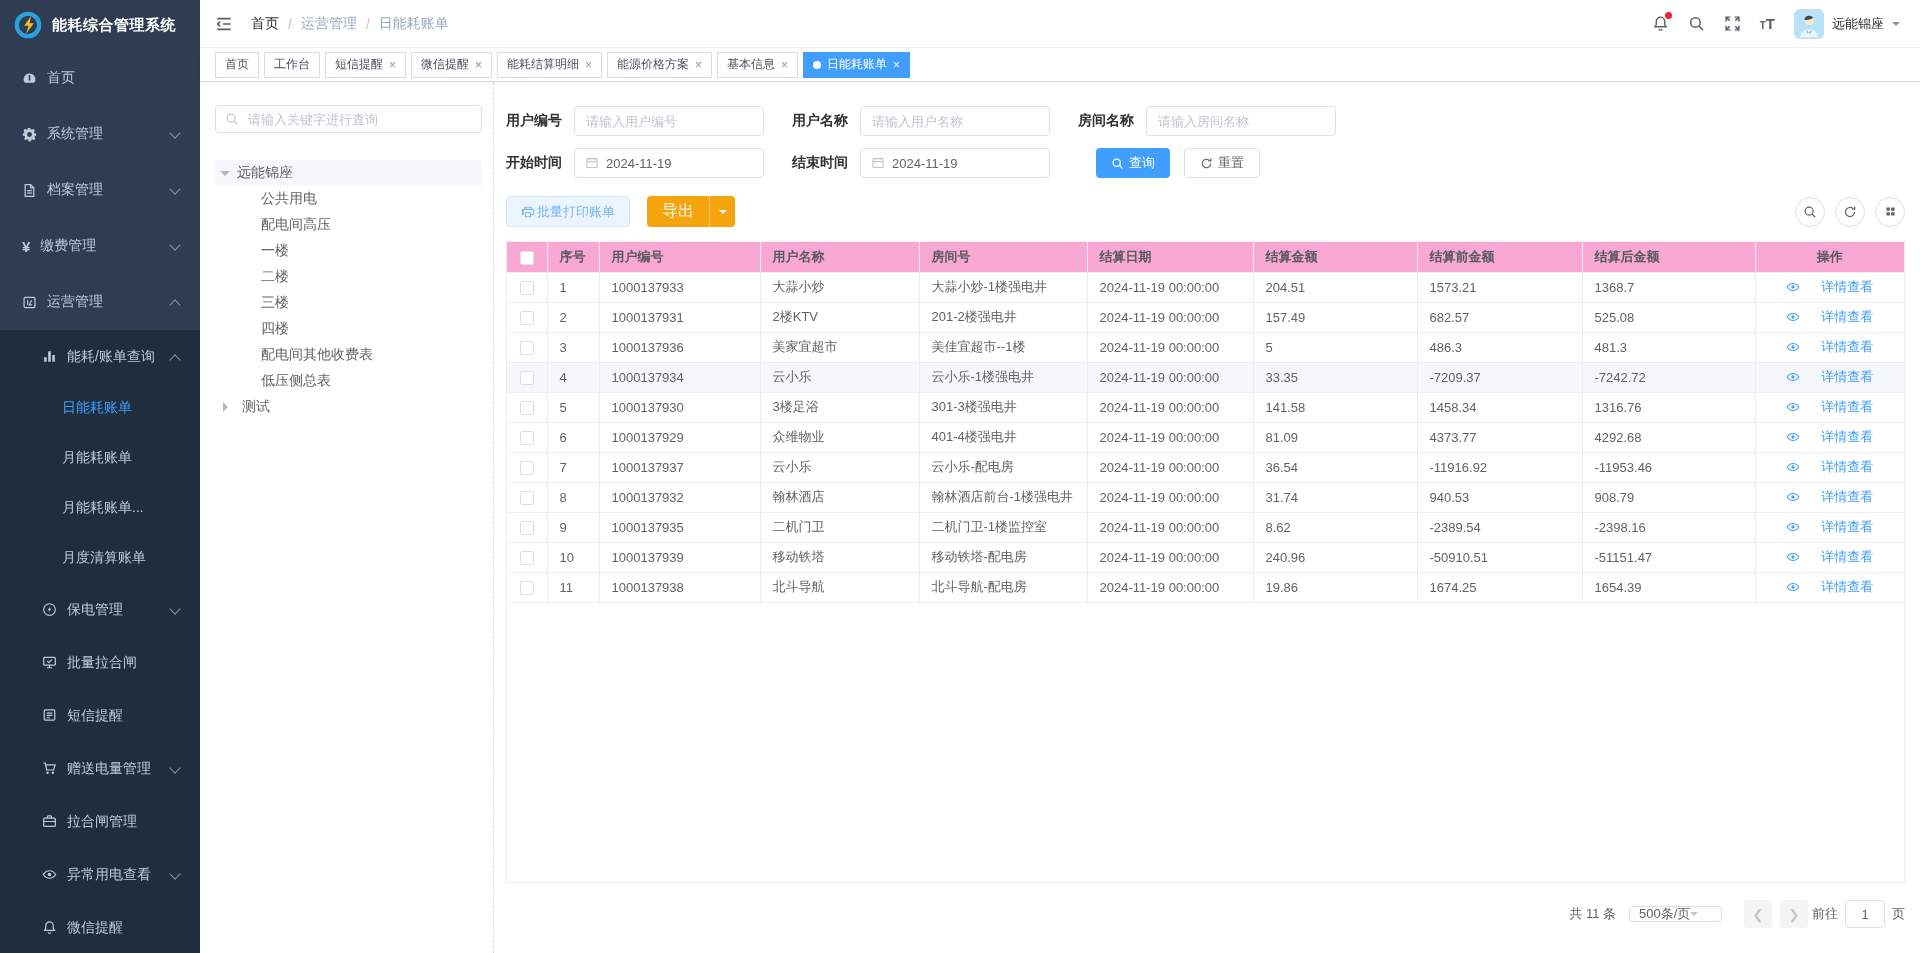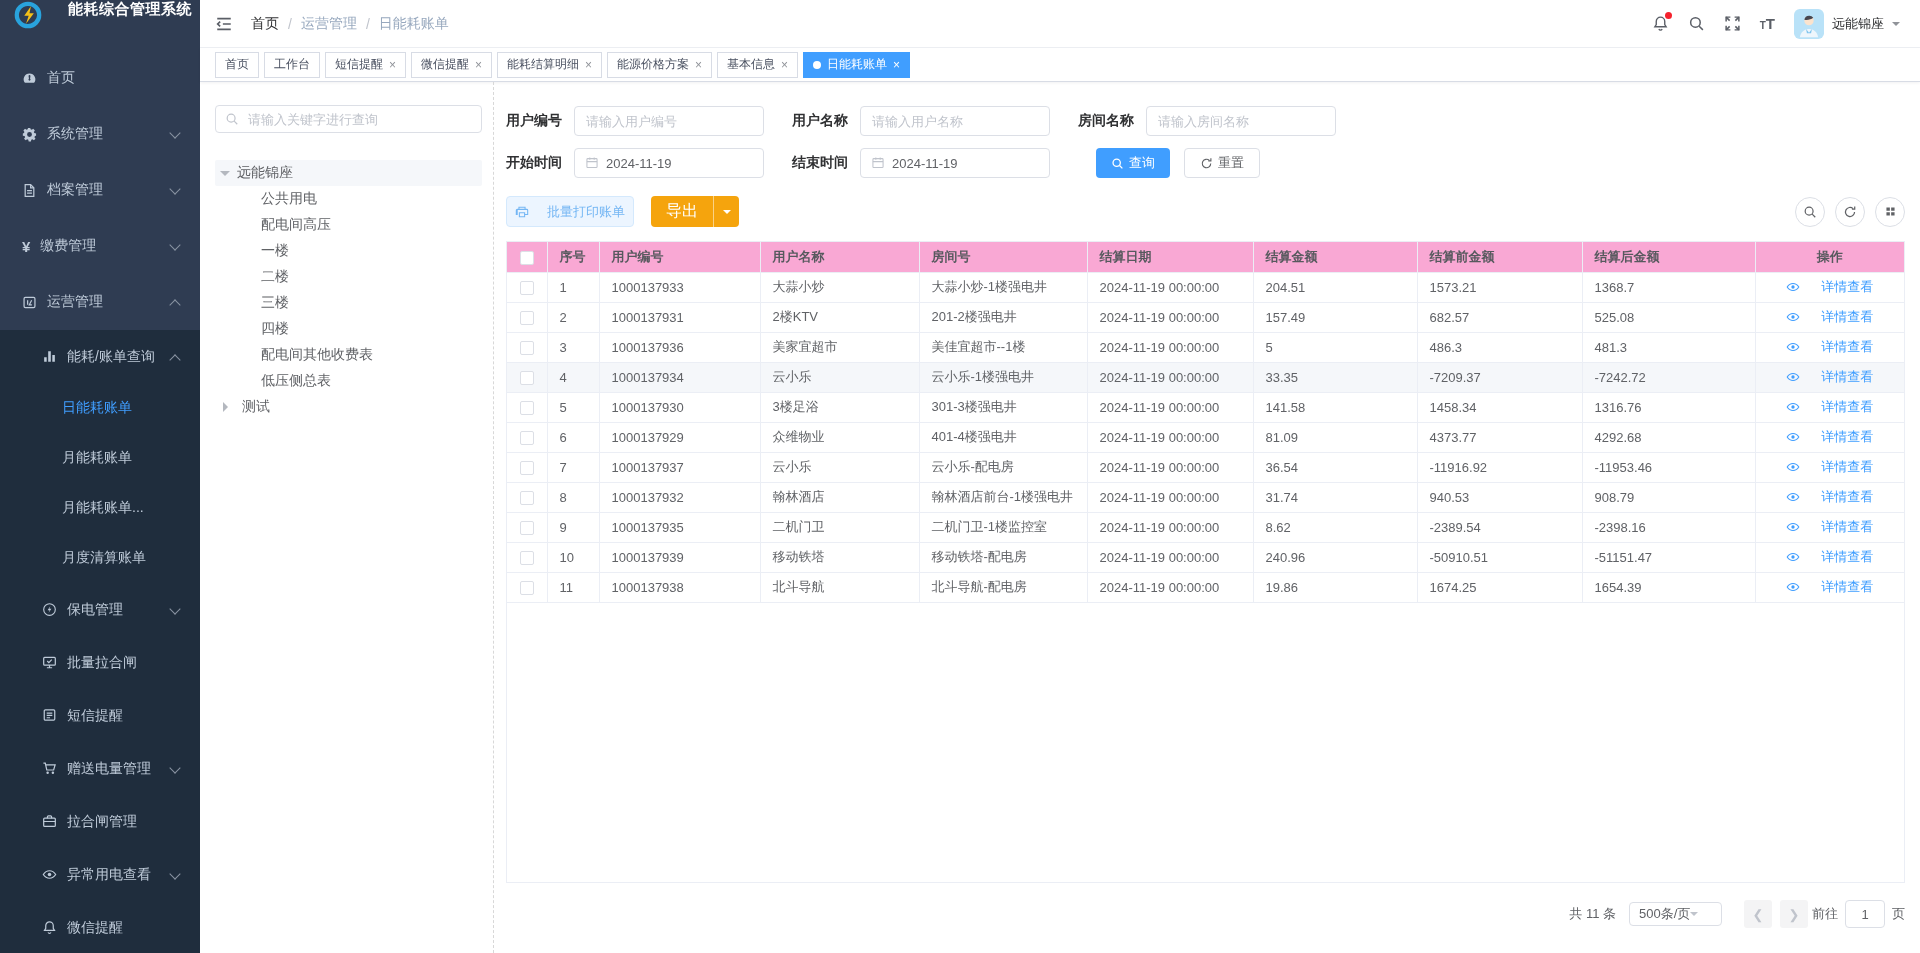--- a/index.html
+++ b/index.html
@@ -2,21 +2,21 @@
 <html><head>
 <meta charset="utf-8">
 <style>
   html,body{margin:0;padding:0;width:1920px;height:953px;overflow:hidden;
     font-family:"Liberation Sans","DejaVu Sans",sans-serif;background:#fff;}
   *{box-sizing:border-box;}
   .app{display:flex;width:1920px;height:953px;}
 
   
   .sidebar{width:200px;flex:0 0 200px;background:#2f3c52;color:#bfcbd9;display:flex;flex-direction:column;}
-  .logo-row{height:50px;display:flex;align-items:flex-start;padding-left:13px;gap:25px;flex:0 0 50px;}
+  .logo-row{height:50px;display:flex;align-items:center;padding-left:13px;gap:9px;flex:0 0 50px;}
   .logo-row .app-title{color:#fff;font-size:15px;font-weight:bold;letter-spacing:.5px;white-space:nowrap;}
   .menu{flex:1;font-size:14px;overflow:hidden;}
   .mi{position:relative;display:flex;align-items:center;cursor:pointer;white-space:nowrap;}
   .mi .lbl{margin-left:10px;}
   .mi.l1{height:56px;padding-left:22px;}
   .mi.l2{height:53px;padding-left:42px;}
   .mi.l3{height:50px;padding-left:62px;}
   .mi.l3 .lbl{margin-left:0;}
   .mi.active{color:#409eff;}
   .submenu-block{background:#1f2d3d;}
@@ -81,21 +81,21 @@
   .finput::placeholder{color:#c0c4cc;}
   .dinput{width:190px;height:30px;border:1px solid #dcdfe6;border-radius:4px;display:flex;
     align-items:center;gap:7px;padding:0 10px;font-size:13px;color:#606266;cursor:pointer;}
   .dinput .icn{color:#c0c4cc;}
   .btn{height:30px;border:none;border-radius:4px;font-size:13px;display:inline-flex;align-items:center;
     gap:5px;cursor:pointer;font-family:inherit;padding:0 15px;}
   .btn-primary{background:#409eff;color:#fff;margin-left:18px;}
   .btn-plain{background:#fff;border:1px solid #dcdfe6;color:#606266;margin-left:14px;}
   .toolbar{display:flex;align-items:center;margin:6px 0 14px;}
   .btn-print{height:31px;background:#ecf5ff;border:1px solid #d4e9fd;color:#74b6f4;border-radius:4px;
-    display:inline-flex;align-items:center;gap:18px;padding:0 8px;font-size:13px;cursor:pointer;}
+    display:inline-flex;align-items:center;gap:2px;padding:0 14px;font-size:13px;cursor:pointer;}
   .btn-export{height:31px;margin-left:17px;background:#f5a40d;color:#fff;border-radius:4px;
     display:inline-flex;align-items:stretch;overflow:hidden;cursor:pointer;}
   .exp-main{display:flex;align-items:center;padding:0 15px;font-size:16px;}
   .exp-caret{width:26px;display:flex;align-items:center;justify-content:center;
     border-left:1px solid rgba(255,255,255,.5);}
   .exp-caret::before{content:"";width:0;height:0;border:4px solid transparent;border-top-color:#fff;margin-top:4px;}
   .tool-right{margin-left:auto;display:flex;align-items:center;}
   .circ{width:30px;height:30px;border-radius:50%;border:1px solid #dcdfe6;background:#fff;color:#606266;
     display:flex;align-items:center;justify-content:center;margin-left:10px;cursor:pointer;}
 
@@ -109,21 +109,21 @@
   td.cbc,th.cbc{text-align:center;padding:0;}
   th.opc,td.opc{text-align:center;}
   tr.hl td{background:#f5f7fa;}
   .cb{display:inline-block;width:14px;height:14px;border:1px solid #dcdfe6;border-radius:2px;
     background:#fff;vertical-align:middle;cursor:pointer;}
   .detail-link{color:#409eff;display:inline-flex;align-items:center;gap:21px;cursor:pointer;}
 
   
   .pager{margin-top:17px;display:flex;align-items:center;justify-content:flex-end;
     font-size:13px;color:#606266;padding-bottom:10px;}
-  .psize{width:93px;height:24px;border:1px solid #dcdfe6;border-radius:4px;display:flex;align-items:center;
+  .psize{width:93px;height:16px;border:1px solid #dcdfe6;border-radius:4px;display:flex;align-items:center;
     padding:0 9px;margin-left:13px;cursor:pointer;}
   .psize .caret-sm{margin-top:3px;border-top-color:#c0c4cc;}
   .pbtn{width:28px;height:28px;background:#f4f4f5;border:none;border-radius:3px;color:#c0c4cc;
     display:flex;align-items:center;justify-content:center;font-size:13px;cursor:pointer;margin-left:8px;}
   .pbtn.first{margin-left:22px;}
   .goto{margin-left:4px;}
   .ginput{width:40px;height:28px;border:1px solid #dcdfe6;border-radius:4px;text-align:center;
     font-size:13px;color:#606266;margin:0 7px;outline:none;font-family:inherit;}
 </style>
 </head>

